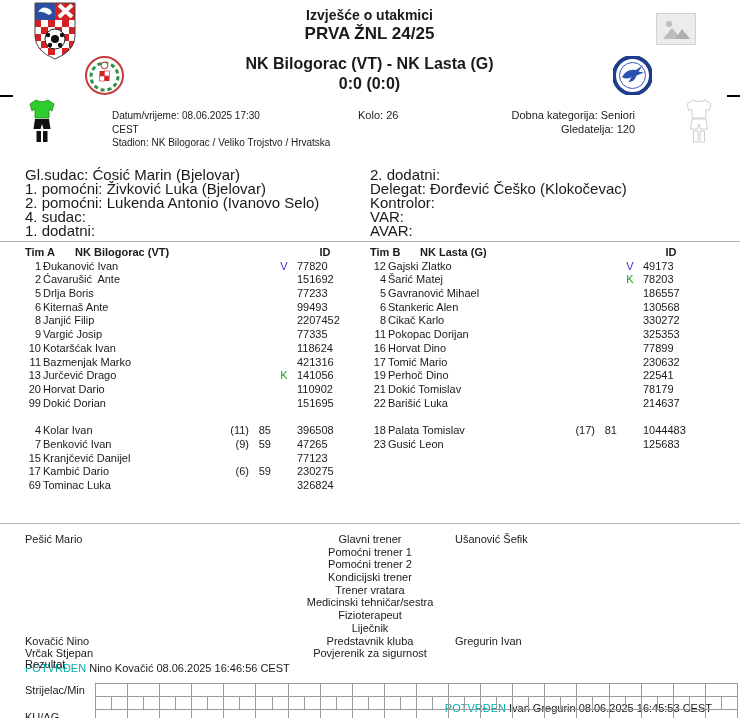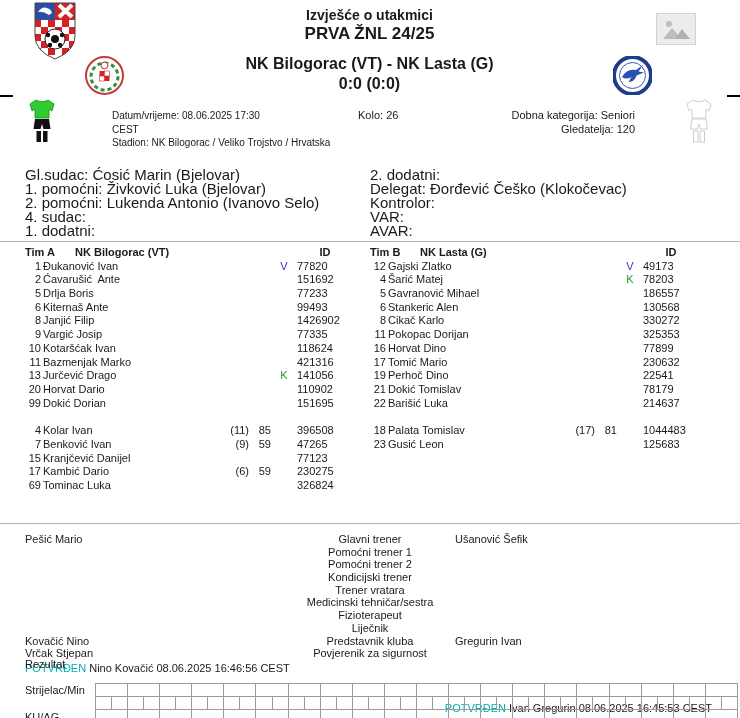--- a/index.html
+++ b/index.html
@@ -212,21 +212,21 @@
           <span class="p-min"></span>
           <span class="p-role"></span>
           <span class="p-id">99493</span>
         </div>
         <div class="p-row">
           <span class="p-num">8</span>
           <span class="p-name">Janjić Filip</span>
           <span class="p-subfor"></span>
           <span class="p-min"></span>
           <span class="p-role"></span>
-          <span class="p-id">1426902</span>
+          <span class="p-id">2207452</span>
         </div>
         <div class="p-row">
           <span class="p-num">9</span>
           <span class="p-name">Vargić Josip</span>
           <span class="p-subfor"></span>
           <span class="p-min"></span>
           <span class="p-role"></span>
           <span class="p-id">77335</span>
         </div>
         <div class="p-row">

